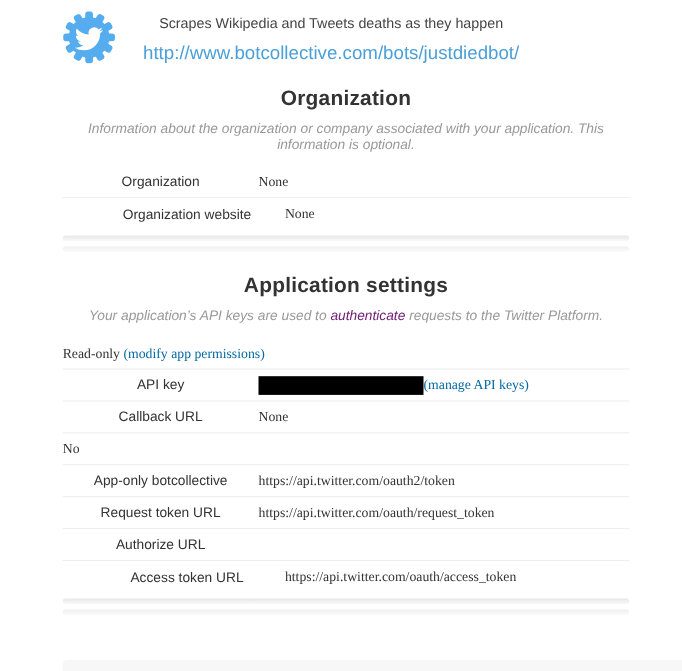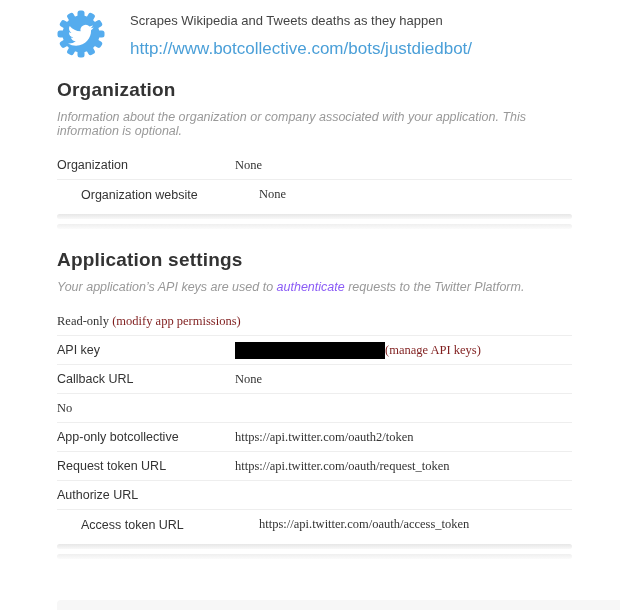--- a/index.html
+++ b/index.html
@@ -3,54 +3,54 @@
 <meta charset="utf-8">
 <style>
   * { box-sizing: border-box; margin: 0; padding: 0; }
   html, body {
     width: 620px; height: 610px;
     background: #ffffff;
     overflow: hidden;
     font-family: "Liberation Sans", "DejaVu Sans", sans-serif;
     color: #333;
   }
-  .page { padding: 10px 48px 0 57px; }
+  .page { padding: 10px 48px 0 57px; text-align: center; }
 
   
   .app-header { display: flex; align-items: flex-start; }
   .app-icon { width: 48px; height: 48px; flex: 0 0 48px; }
   .app-header-text { margin-left: 25px; padding-top: 3px; }
   .app-desc { font-size: 13px; color: #444; }
   .app-link {
     display: inline-block; margin-top: 11px;
     font-size: 17px; color: #4a9fd8; text-decoration: none;
   }
 
   
   .section-title {
     font-size: 19px; font-weight: bold; color: #333;
     margin-top: 20px; letter-spacing: 0.2px;
   }
   .section-sub {
     font-style: italic; font-size: 12.5px; color: #999;
     margin-top: 9px;
   }
-  .section-sub a { color: #8b5cf6; text-decoration: none; }
+  .section-sub a { color: #701a75; text-decoration: none; }
 
   .settings-table { margin-top: 13px; width: 515px; }
   .row {
     display: flex; align-items: center;
     min-height: 29px;
     border-bottom: 1px solid #eeeeee;
     font-size: 12.5px;
   }
   .row:last-child { border-bottom: none; margin-left: 24px; }
   .row .label { width: 178px; flex: 0 0 178px; color: #333; }
   .row .value { color: #333; display: flex; align-items: center; font-family: Liberation Serif, serif; }
-  .row a { color: #7f1d1d; text-decoration: none; }
+  .row a { color: #0369a1; text-decoration: none; }
 
   .redacted {
     display: inline-block;
     width: 150px; height: 17px;
     background: #000000;
     vertical-align: middle;
   }
 
   
   .end-bars { width: 515px; margin-top: 5px; }

